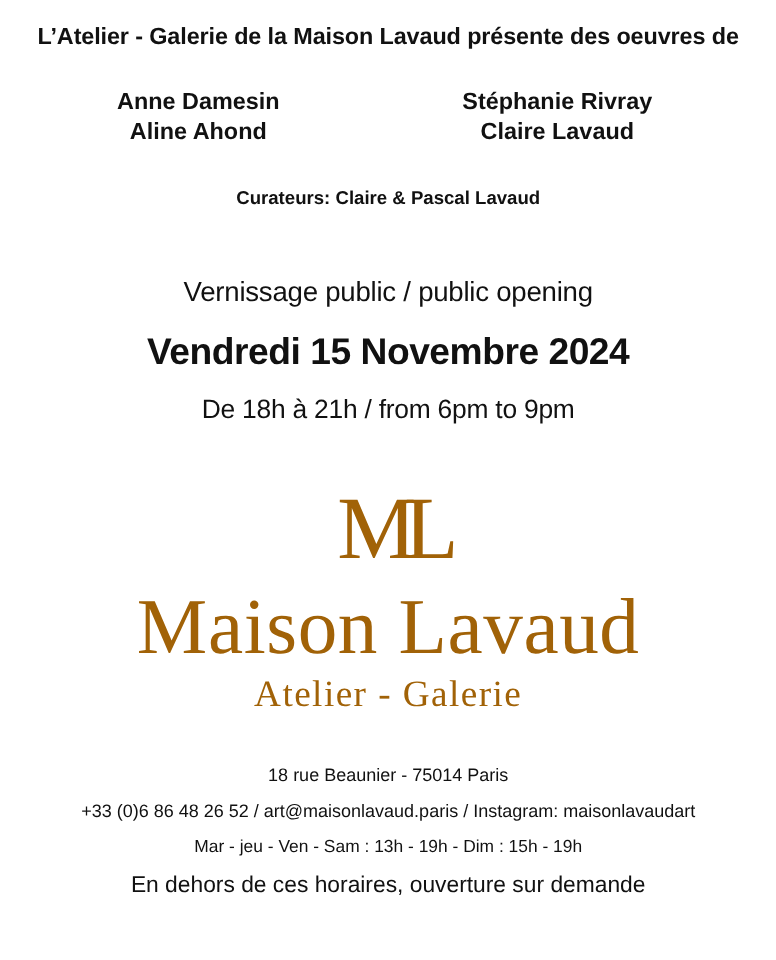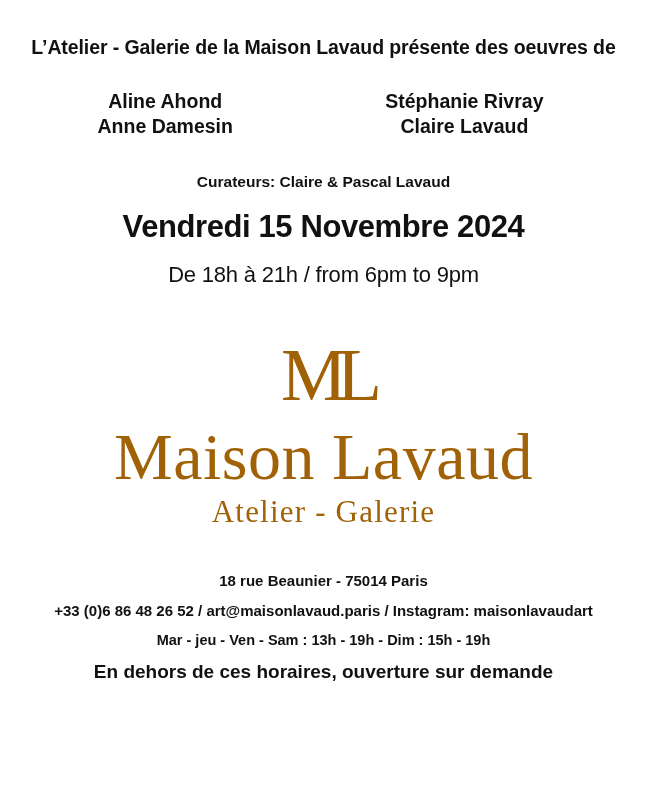--- a/index.html
+++ b/index.html
@@ -12,21 +12,21 @@
     background: #ffffff;
     font-family: "Liberation Sans", sans-serif;
     color: #111111;
     overflow: hidden;
   }
   .poster {
     width: 647px;
     height: 800px;
     position: relative;
     box-sizing: border-box;
-    padding: 28px 18px 0 18px;
+    padding: 12px 18px 0 18px;
     display: flex;
     flex-direction: column;
     align-items: center;
   }
   .headline {
     font-size: 19.5px;
     font-weight: bold;
     letter-spacing: -0.1px;
     text-align: center;
     margin-top: 8px;
@@ -112,21 +112,21 @@
   .contact {
     margin-top: 45px;
     display: flex;
     flex-direction: column;
     align-items: center;
     gap: 13px;
   }
   .contact-line {
     font-size: 14.5px;
     text-align: center;
-    font-weight: 700;
+    font-weight: 400;
   }
   .contact-line.address {
     font-size: 15px;
   }
   .contact-line.contactinfo {
     font-size: 15px;
   }
   .contact-line.schedule {
     font-size: 14.5px;
   }
@@ -136,31 +136,32 @@
 </style>
 </head>
 <body>
 
 <div class="poster">
 
   <div class="headline">L’Atelier - Galerie de la Maison Lavaud présente des oeuvres de</div>
 
   <div class="artists">
     <div class="artist-col left">
+      <div>Anne Damesin</div>
       <div>Aline Ahond</div>
-      <div>Anne Damesin</div>
     </div>
     <div class="artist-col right">
       <div>Stéphanie Rivray</div>
       <div>Claire Lavaud</div>
     </div>
   </div>
 
   <div class="curators">Curateurs: Claire &amp; Pascal Lavaud</div>
 
+  <div class="opening">Vernissage public / public opening</div>
 
   <div class="date">Vendredi 15 Novembre 2024</div>
 
   <div class="hours">De 18h à 21h / from 6pm to 9pm</div>
 
   <div class="logo-block">
     <div class="monogram">ML</div>
     <div class="brand-name">Maison Lavaud</div>
     <div class="brand-sub">Atelier  - Galerie</div>
   </div>

